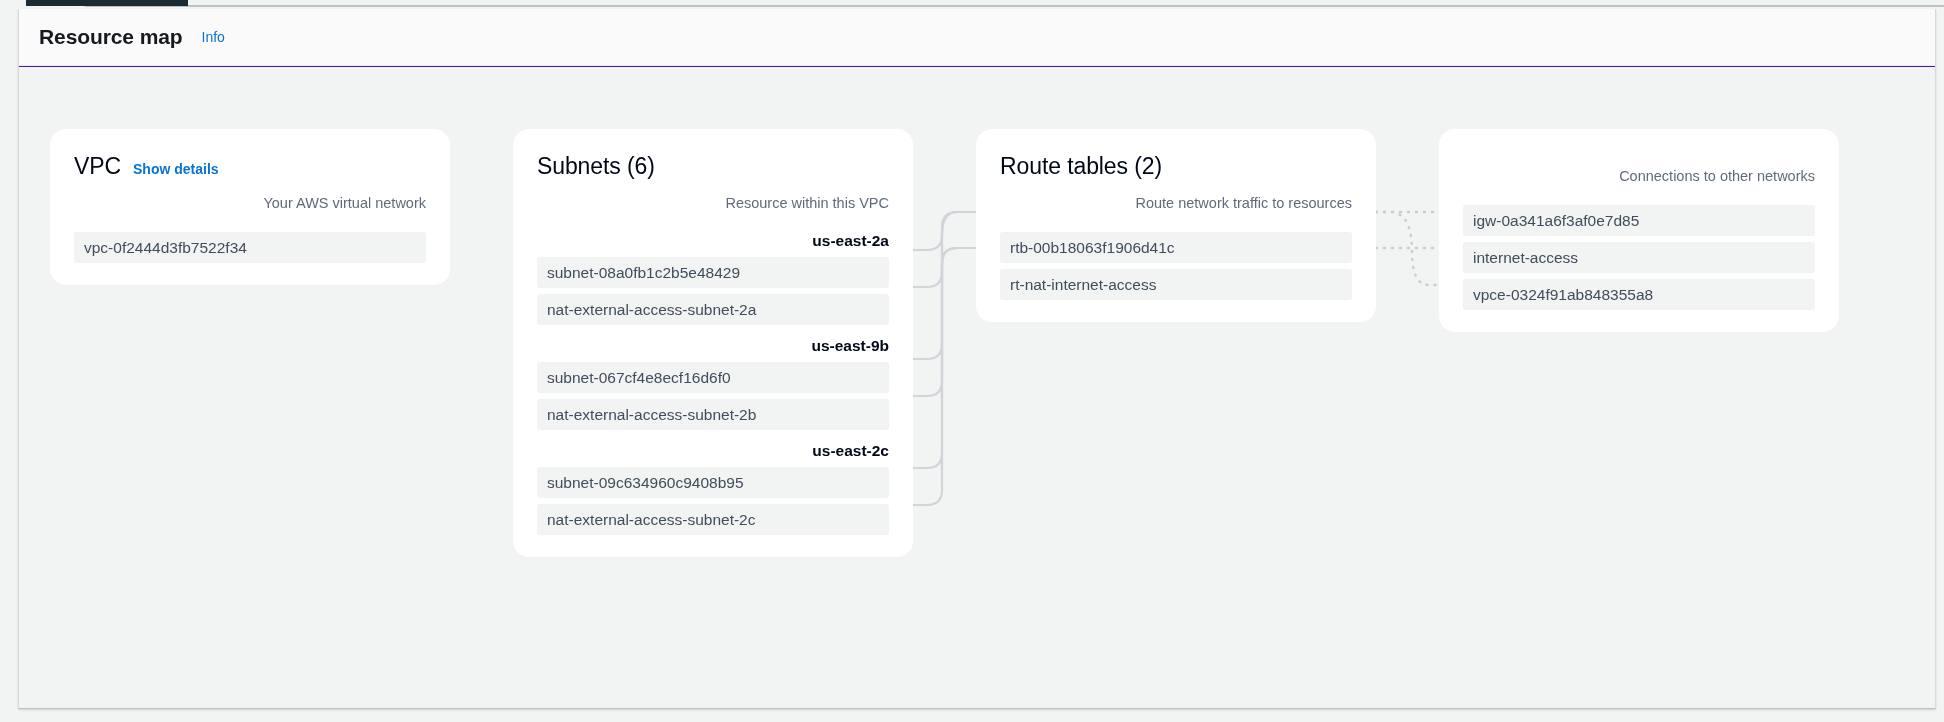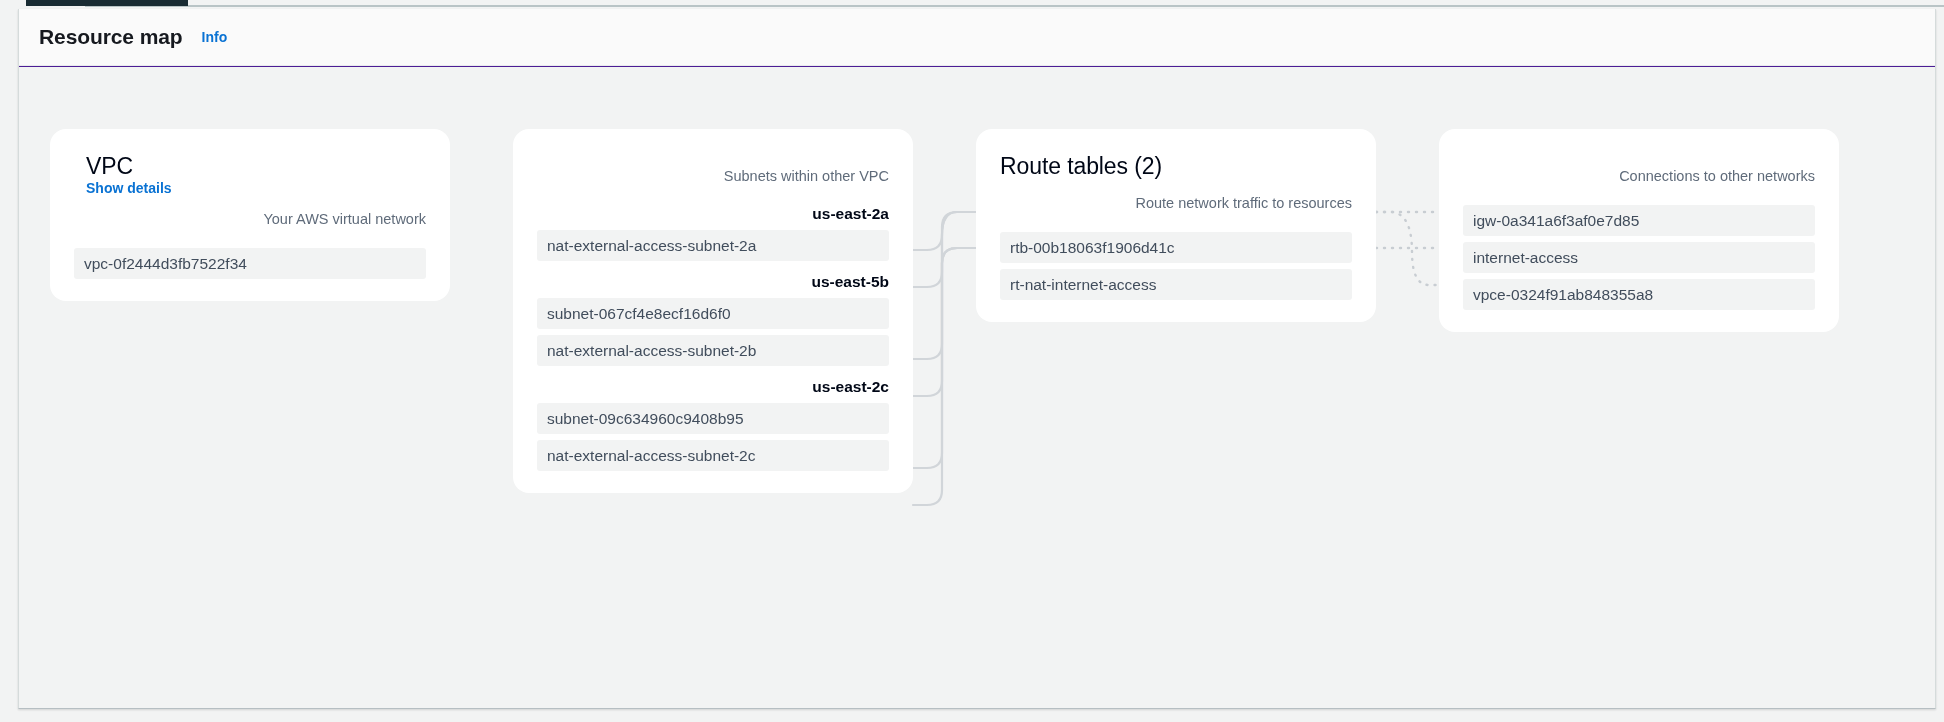--- a/index.html
+++ b/index.html
@@ -68,21 +68,21 @@
     padding-left: 20px;
   }
   .panel-title {
     font-size: 21px;
     font-weight: bold;
     color: #16191f;
     letter-spacing: -0.1px;
   }
   .panel-info-link {
     font-size: 14px;
-    font-weight: bold;
+    font-weight: normal;
     color: #0972d3;
     margin-left: 19px;
     cursor: pointer;
   }
 
   .panel-body {
     position: absolute;
     left: 0;
     top: 58px;
     width: 100%;
@@ -110,21 +110,20 @@
 
   .card-vpc      { left: 31px;   top: 62px;  width: 400px; }
   .card-subnets  { left: 494px;  top: 62px;  width: 400px; }
   .card-routes   { left: 957px;  top: 62px;  width: 400px; }
   .card-netconn  { left: 1420px; top: 62px;  width: 400px; }
 
   .card-head {
     display: flex;
     align-items: baseline;
     white-space: nowrap;
-    flex-direction: column;
   }
   .card-title {
     font-size: 23px;
     font-weight: 400;
     color: #000716;
     letter-spacing: -0.1px;
   }
   .card-head-link {
     font-size: 14px;
     font-weight: bold;
@@ -221,27 +220,31 @@
           <span class="card-title">VPC</span>
           <span class="card-head-link">Show details</span>
         </div>
         <div class="card-sub">Your AWS virtual network</div>
         <div class="card-list">
           <div class="pill">vpc-0f2444d3fb7522f34</div>
         </div>
       </div>
 
       <div class="card card-subnets">
-        <div class="card-sub">Subnets within other VPC</div>
+        <div class="card-head">
+          <span class="card-title">Subnets (6)</span>
+        </div>
+        <div class="card-sub">Resource within this VPC</div>
         <div class="card-list">
 
           <div class="group-label">us-east-2a</div>
+          <div class="pill">subnet-08a0fb1c2b5e48429</div>
           <div class="pill">nat-external-access-subnet-2a</div>
 
-          <div class="group-label">us-east-5b</div>
+          <div class="group-label">us-east-9b</div>
           <div class="pill">subnet-067cf4e8ecf16d6f0</div>
           <div class="pill">nat-external-access-subnet-2b</div>
 
           <div class="group-label">us-east-2c</div>
           <div class="pill">subnet-09c634960c9408b95</div>
           <div class="pill">nat-external-access-subnet-2c</div>
 
         </div>
       </div>
 

